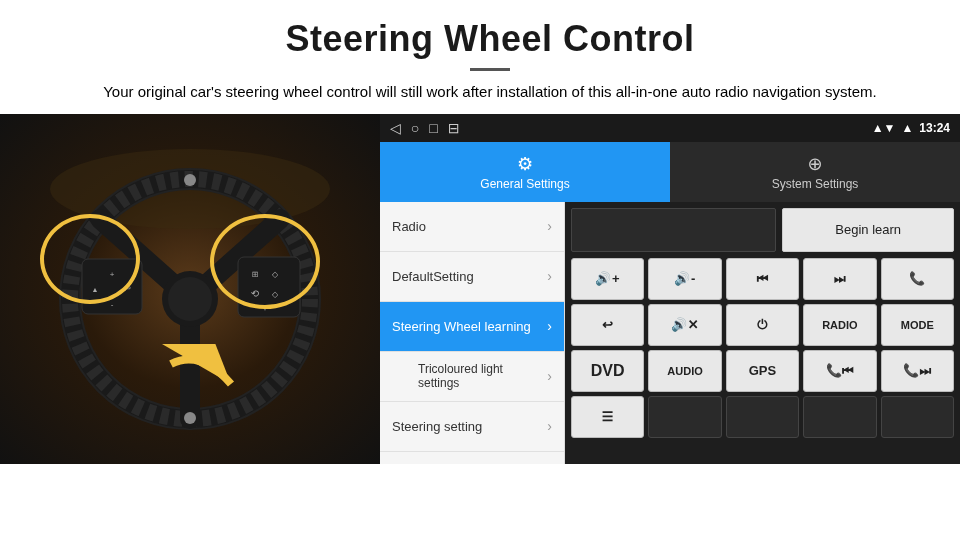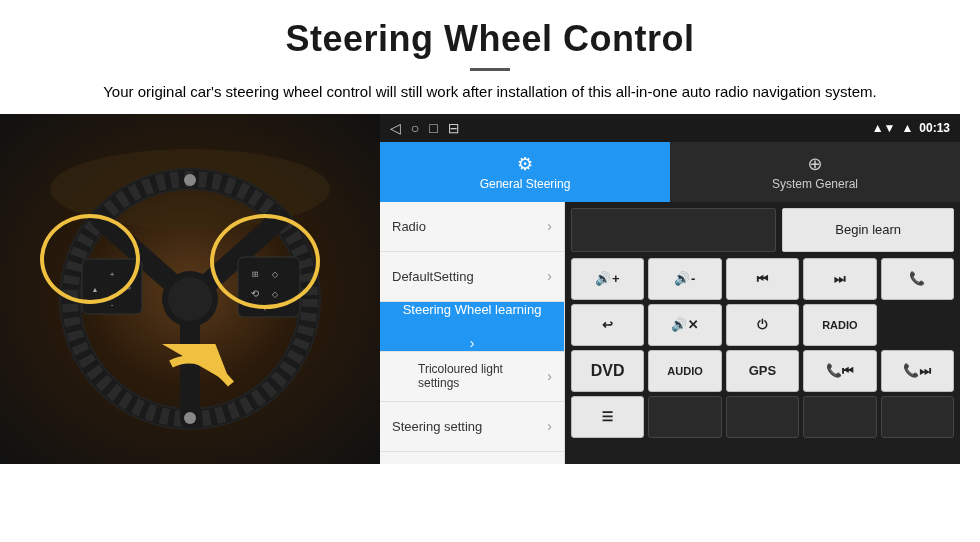--- a/index.html
+++ b/index.html
@@ -168,21 +168,20 @@
       padding: 0 12px;
       height: 50px;
       border-bottom: 1px solid #e0e0e0;
       cursor: pointer;
       font-size: 13px;
       color: #333;
     }
     .menu-item.active {
       background: #2196F3;
       color: #fff;
-      flex-direction: column;
     }
     .menu-item .chevron {
       font-size: 14px;
       color: #999;
     }
     .menu-item.active .chevron {
       color: #fff;
     }
 
     
@@ -311,32 +310,32 @@
     <div class="status-bar">
       <div class="status-bar-left">
         <span class="nav-icon">◁</span>
         <span class="nav-icon">○</span>
         <span class="nav-icon">□</span>
         <span class="nav-icon">⊟</span>
       </div>
       <div class="status-bar-right">
         <span>▲▼</span>
         <span>▲</span>
-        <span>00:13</span>
+        <span>13:24</span>
       </div>
     </div>
 
     <div class="tab-bar">
       <div class="tab-active">
         <span class="tab-icon">⚙</span>
-        <span>General Steering</span>
+        <span>General Settings</span>
       </div>
       <div class="tab-inactive">
         <span class="tab-icon">⊕</span>
-        <span>System General</span>
+        <span>System Settings</span>
       </div>
     </div>
 
     <div class="content-area">
 
       <div class="left-menu">
         <div class="menu-item">
           <span>Radio</span>
           <span class="chevron">›</span>
         </div>
@@ -391,20 +390,23 @@
           </div>
           <div class="ctrl-btn">
             <span>🔊✕</span>
           </div>
           <div class="ctrl-btn">
             <span>⏻</span>
           </div>
           <div class="ctrl-btn">
             <span style="font-size:11px;">RADIO</span>
           </div>
+          <div class="ctrl-btn">
+            <span style="font-size:11px;">MODE</span>
+          </div>
         </div>
 
         <div class="btn-grid">
           <div class="ctrl-btn">
             <span style="font-size:16px;">DVD</span>
           </div>
           <div class="ctrl-btn">
             <span style="font-size:11px;">AUDIO</span>
           </div>
           <div class="ctrl-btn">

